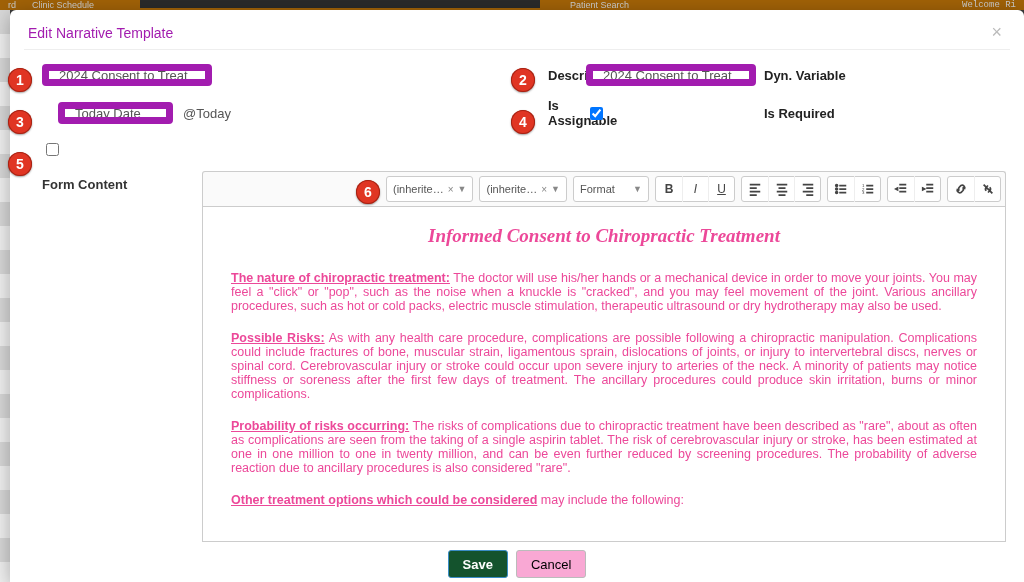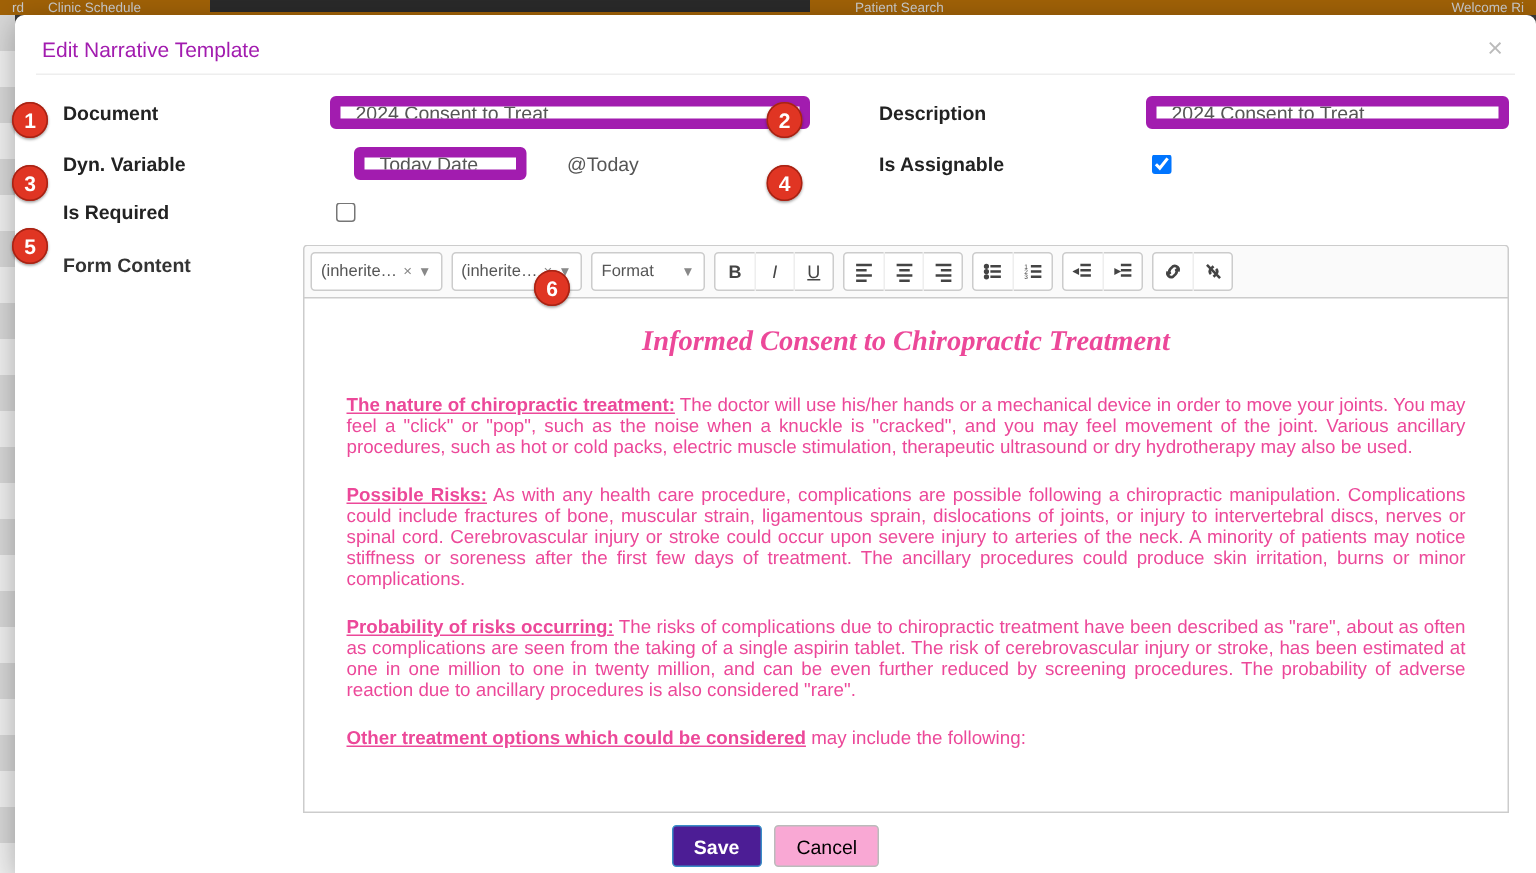--- a/index.html
+++ b/index.html
@@ -17,21 +17,21 @@
   .bg-top {
     position: absolute;
     top: 0; left: 0; right: 0;
     height: 10px;
     background: #a16207;
     display: flex;
     font-size: 9px;
     color: #ccc;
   }
   .bg-top .bg-item { padding: 0 8px; }
-  .bg-top .right { margin-left: auto; padding-right: 8px; }
+  .bg-top .right { margin-left: auto; padding-right: 8px; font-family: Liberation Mono, monospace; }
   .search-ph {
     position: absolute;
     top: 0; left: 140px;
     width: 400px;
     height: 8px;
     background: #2a2a2a;
   }
   .left-strip {
     position: absolute;
     left:0; top:10px; bottom:0;
@@ -82,21 +82,21 @@
     border: 7px solid #a21caf;
     border-radius: 4px;
     padding: 4px 10px;
     font-size: 13px;
     color:#555;
   }
   .small-input { width: 115px !important; }
   .var-cell {
     display: flex;
     align-items: center;
-    gap: 27px;
+    gap: 10px;
     padding-left: 16px;
   }
   .var-tag { color:#555; }
   .content-row {
     display: flex;
     flex: 1;
     min-height: 0;
     padding: 2px 4px 0 18px;
   }
   .content-lab {
@@ -115,20 +115,21 @@
   }
   .toolbar {
     display: flex;
     align-items: stretch;
     gap: 6px;
     background: #fafafa;
     padding: 4px;
     border: 1px solid #ccc;
     border-bottom: none;
     border-radius: 3px 3px 0 0;
+    justify-content: flex-end;
   }
   .tb-group {
     display: flex;
     align-items: center;
     border: 1px solid #ccc;
     border-radius: 3px;
     background: #fff;
     height: 26px;
   }
   .tb-sel {
@@ -182,21 +183,21 @@
   .btn {
     height: 28px;
     border-radius: 3px;
     padding: 0 14px;
     font-size: 13px;
     border: 1px solid #bbb;
     background: #f9a8d4;
     cursor: pointer;
   }
   .btn.primary {
-    background: #4c1d95;
+    background: #14532d;
     border-color: #3a8dc6;
     color: #fff;
     font-weight: bold;
   }
   
   .badge {
     position: absolute;
     width: 24px; height: 24px;
     border-radius: 50%;
     background: #e03523;
@@ -227,21 +228,20 @@
 
 <div class="modal">
 
   <div class="modal-header">
     <div class="modal-title">Edit Narrative Template</div>
     <div class="close-x">×</div>
   </div>
 
   <div class="form-grid">
 
-    <div class="lab">Document</div>
     <input type="text" value="2024 Consent to Treat" style="">
     <div></div>
     <div class="lab">Description</div>
     <input type="text" value="2024 Consent to Treat" style="">
 
     <div class="lab">Dyn. Variable</div>
     <div class="var-cell">
       <input type="text" class="small-input" value="Today Date" style="">
       <span class="var-tag">@Today</span>
     </div>

